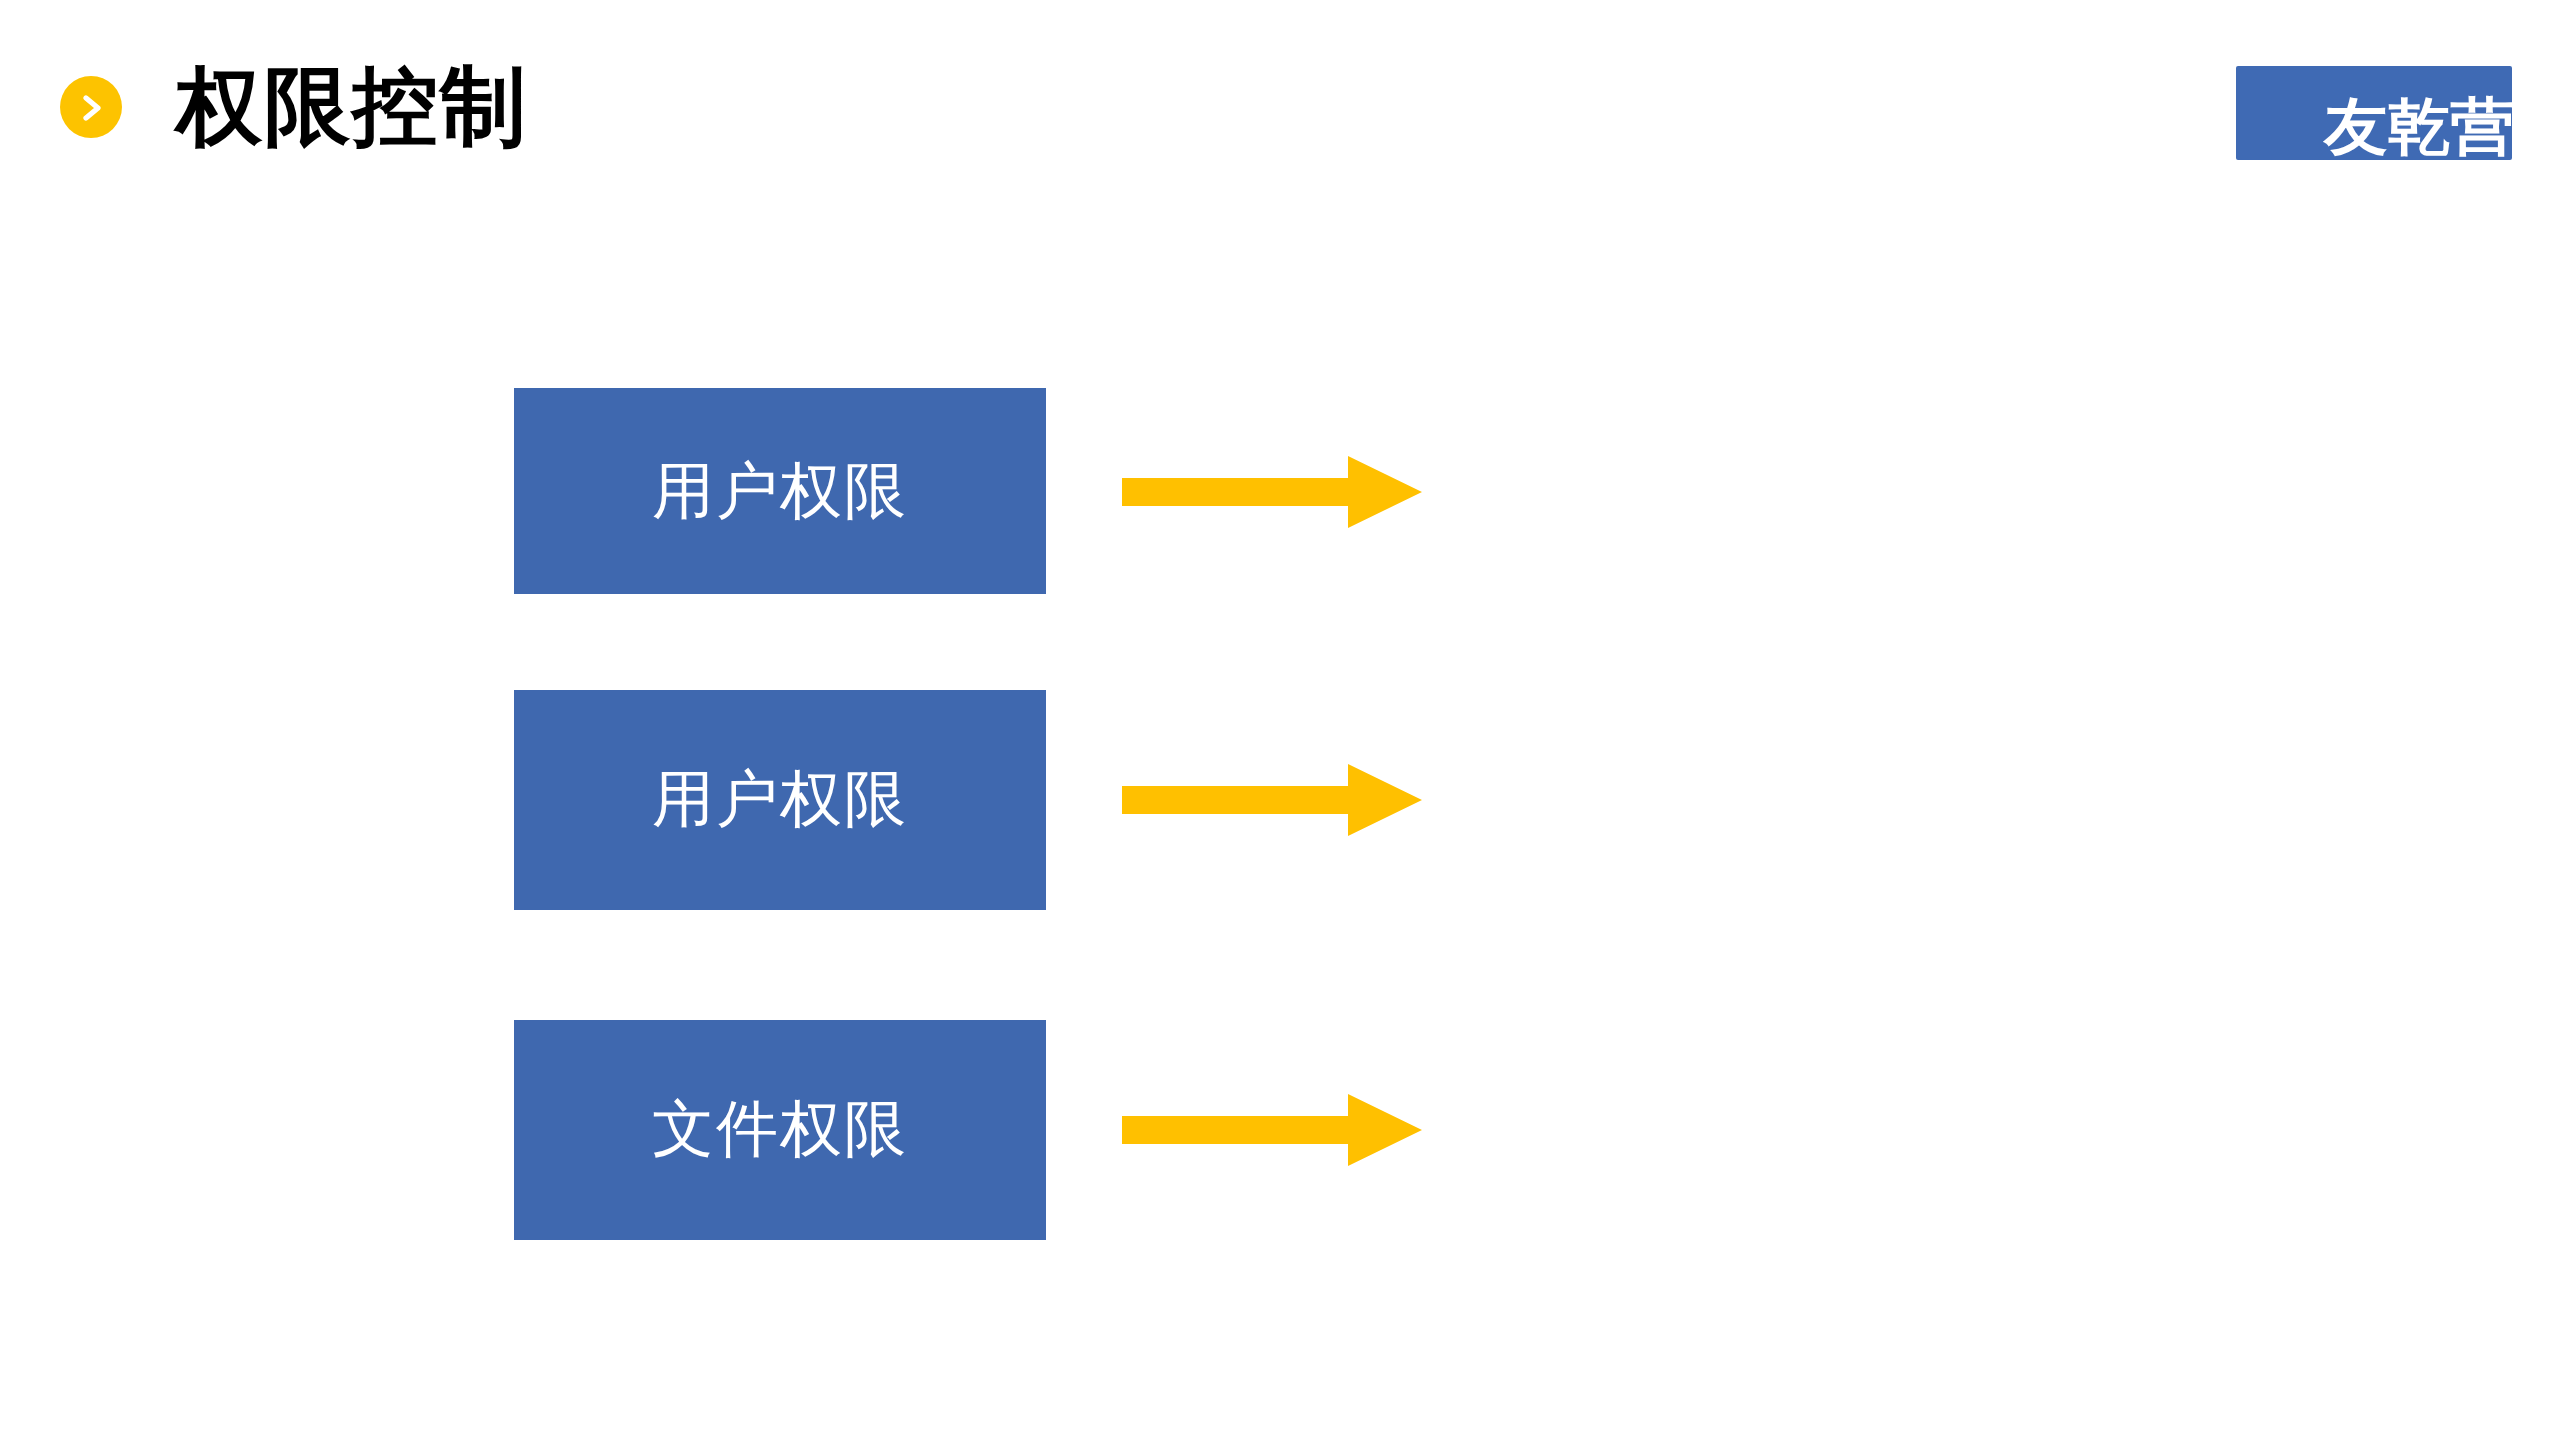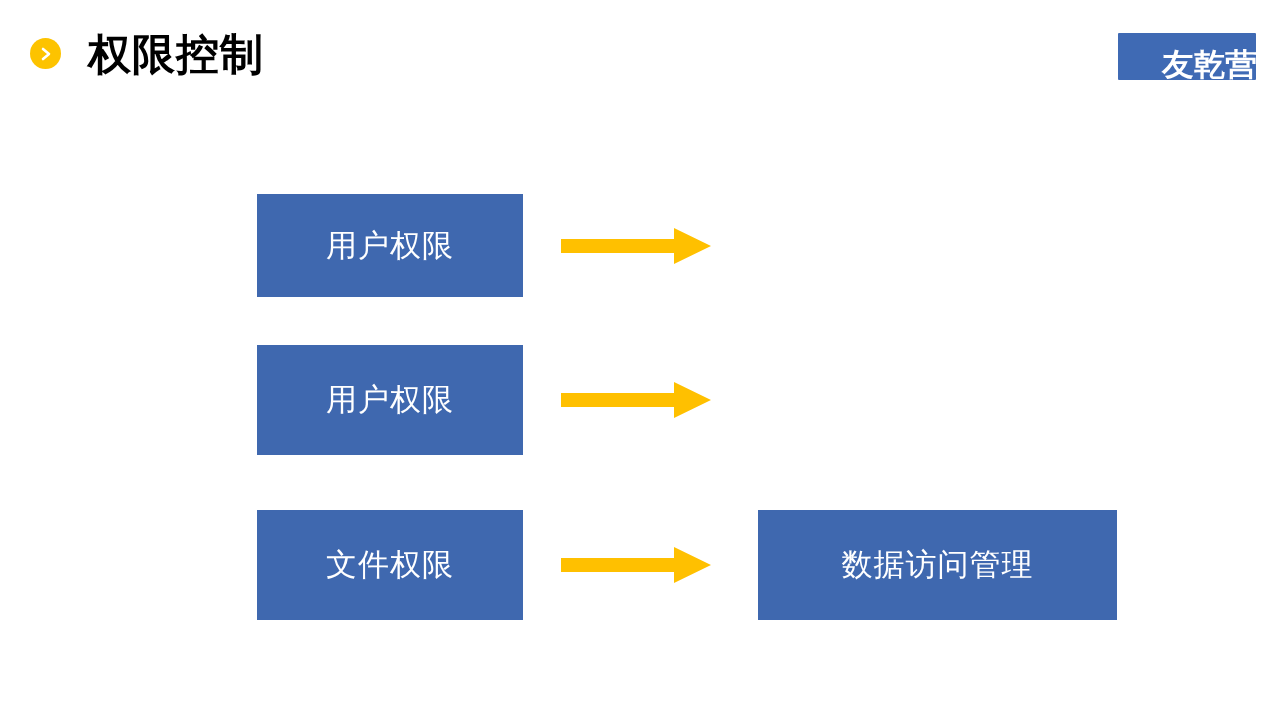--- a/index.html
+++ b/index.html
@@ -180,19 +180,16 @@
 
     <div class="flow-row r2">
       <div class="node node-left">
         <span class="node-label">文件权限</span>
       </div>
       <div class="arrow">
         <svg width="150" height="40" viewBox="0 0 150 40" aria-hidden="true">
           <polygon points="0,13 113,13 113,2 150,20 113,38 113,27 0,27" fill="#FFC000"></polygon>
         </svg>
       </div>
-      <div class="node node-right">
-        <span class="node-label">数据访问管理</span>
-      </div>
     </div>
 
   </div>
 </div>
 
 </body></html>

